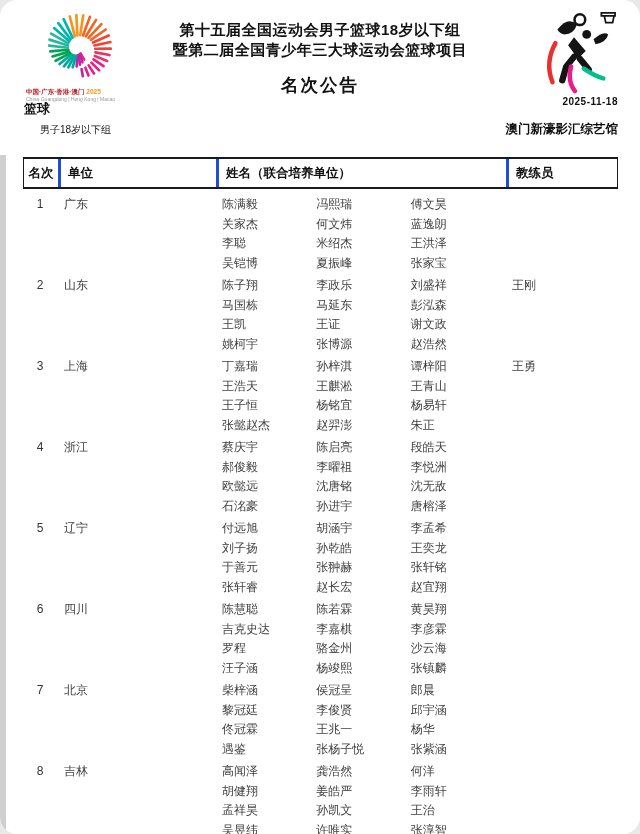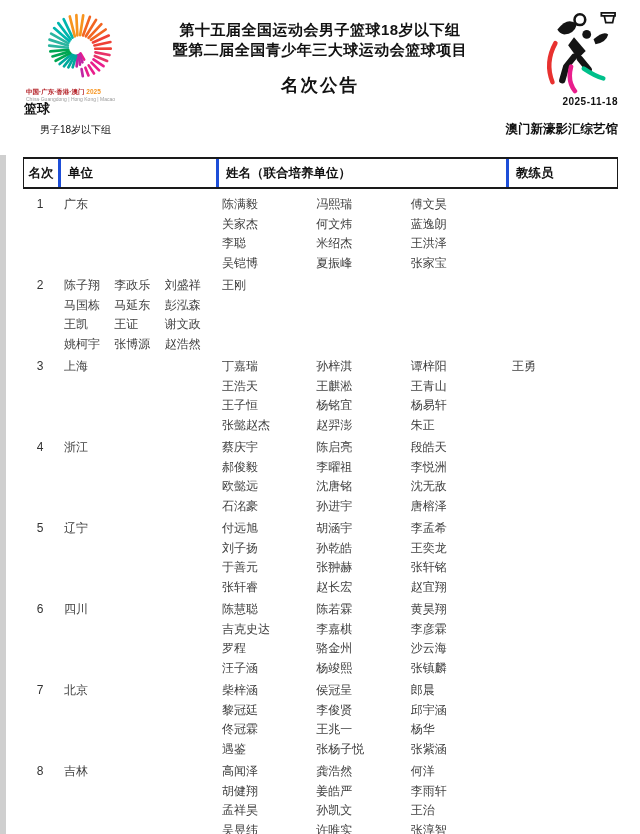--- a/index.html
+++ b/index.html
@@ -1,17 +1,17 @@
 <!DOCTYPE html>
 <html><head>
 <meta charset="utf-8">
 <style>
   html,body{margin:0;padding:0;background:#e9e9e9;}
   .page{position:relative;width:640px;height:834px;background:#ffffff;overflow:hidden;
-        font-family:"Liberation Sans",sans-serif;color:#111;}
+        font-family:"Liberation Sans",sans-serif;color:#111;border-radius:17px;}
   
   .edge-strip{position:absolute;left:0;top:155px;bottom:0;width:6px;background:#cfcfcf;}
 
   
   .emblem{position:absolute;left:24px;top:10px;width:108px;height:80px;}
   .emblem-caption{position:absolute;left:26px;top:88px;width:120px;font-size:6.5px;font-weight:700;
                   color:#b5242a;white-space:nowrap;}
   .emblem-caption .yr{color:#f7941e;}
   .emblem-subcaption{position:absolute;left:26px;top:96px;width:120px;font-size:5px;color:#9a9a9a;white-space:nowrap;}
   .titles{position:absolute;left:140px;right:140px;top:20px;text-align:center;}
@@ -132,20 +132,21 @@
             <div class="pname">李聪</div>
             <div class="pname">米绍杰</div>
             <div class="pname">王洪泽</div>
             <div class="pname">吴铠博</div>
             <div class="pname">夏振峰</div>
             <div class="pname">张家宝</div>
           </div>
         </div>
         <div class="row-group">
           <div class="cell rank">2</div>
+          <div class="cell unit">山东</div>
           <div class="cell names">
             <div class="pname">陈子翔</div>
             <div class="pname">李政乐</div>
             <div class="pname">刘盛祥</div>
             <div class="pname">马国栋</div>
             <div class="pname">马延东</div>
             <div class="pname">彭泓森</div>
             <div class="pname">王凯</div>
             <div class="pname">王证</div>
             <div class="pname">谢文政</div>

